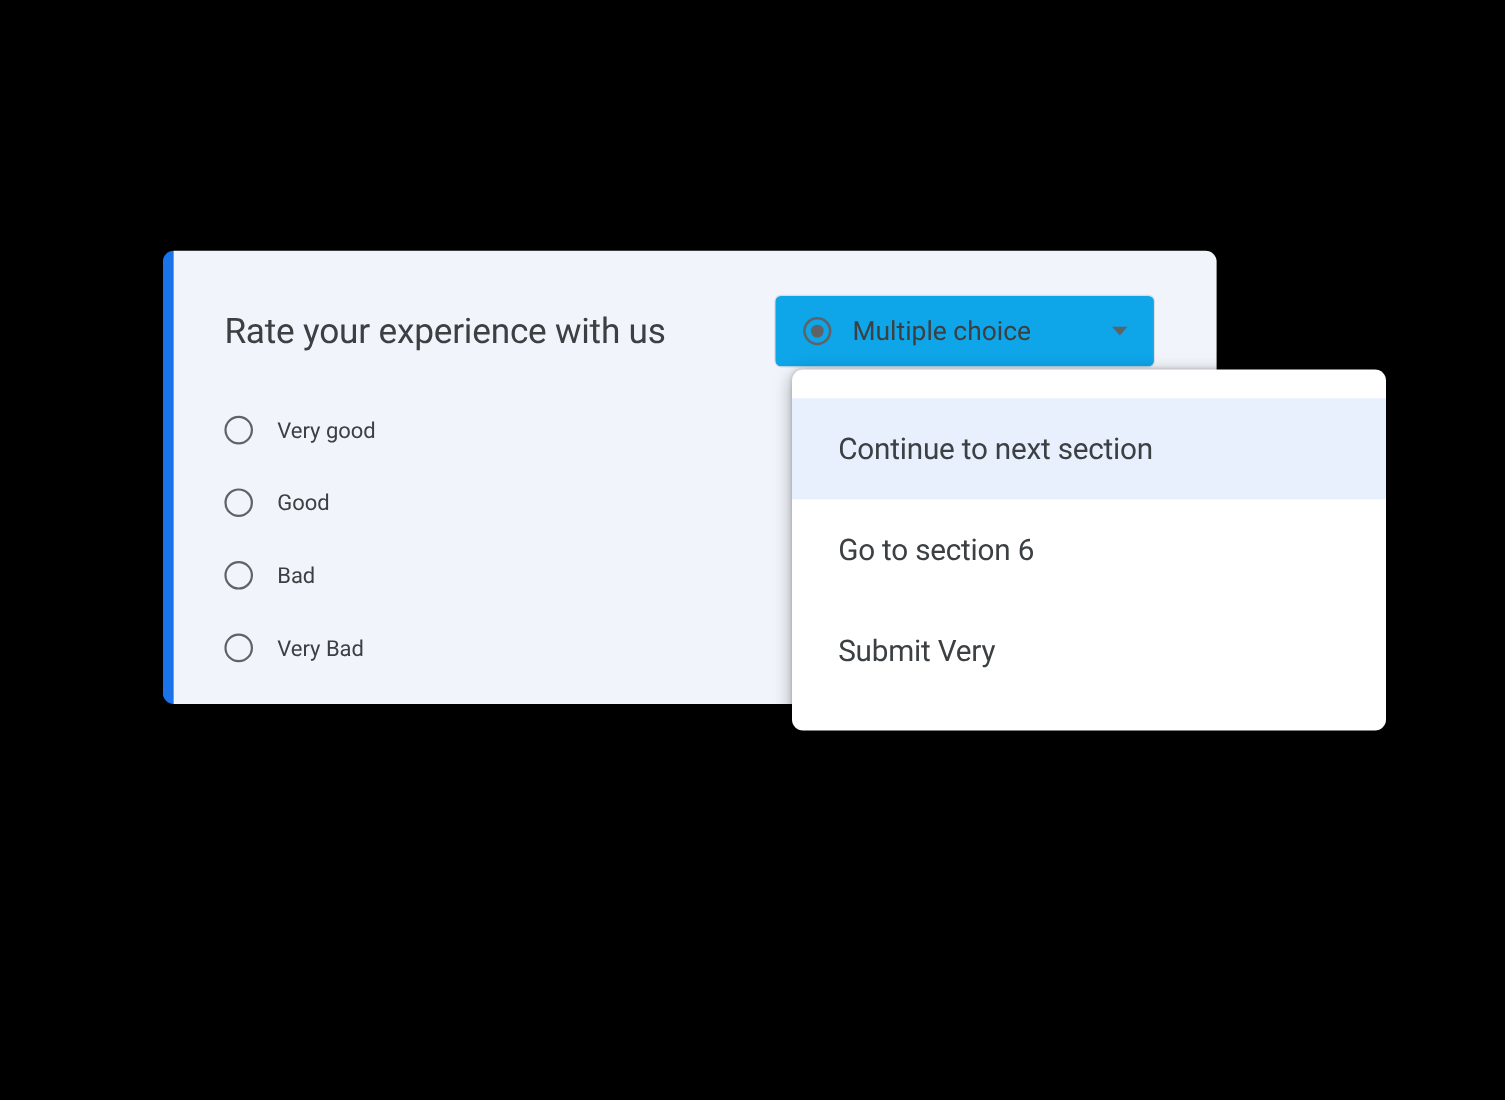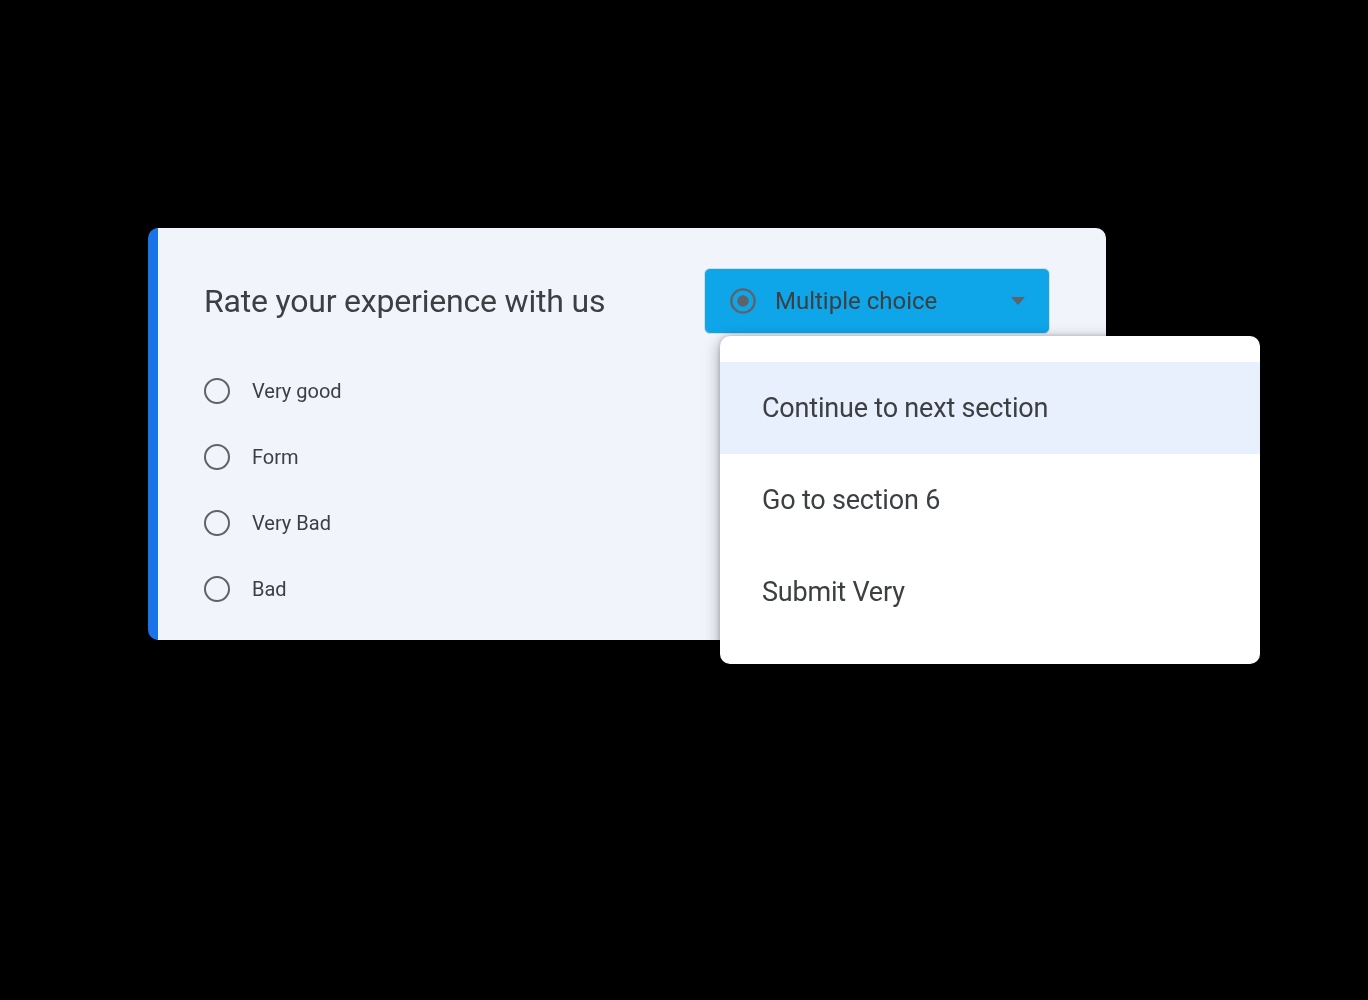--- a/index.html
+++ b/index.html
@@ -128,29 +128,29 @@
       <span class="chevron-down"></span>
     </div>
   </div>
   <div class="options-list">
     <div class="option-row">
       <span class="radio-circle"></span>
       <span class="option-label">Very good</span>
     </div>
     <div class="option-row">
       <span class="radio-circle"></span>
-      <span class="option-label">Form</span>
+      <span class="option-label">Good</span>
+    </div>
+    <div class="option-row">
+      <span class="radio-circle"></span>
+      <span class="option-label">Bad</span>
     </div>
     <div class="option-row">
       <span class="radio-circle"></span>
       <span class="option-label">Very Bad</span>
-    </div>
-    <div class="option-row">
-      <span class="radio-circle"></span>
-      <span class="option-label">Bad</span>
     </div>
   </div>
 </div>
 
 <div class="dropdown-menu">
   <div class="dropdown-item selected">Continue to next section</div>
   <div class="dropdown-item">Go to section 6</div>
   <div class="dropdown-item">Submit Very</div>
 </div>
 

